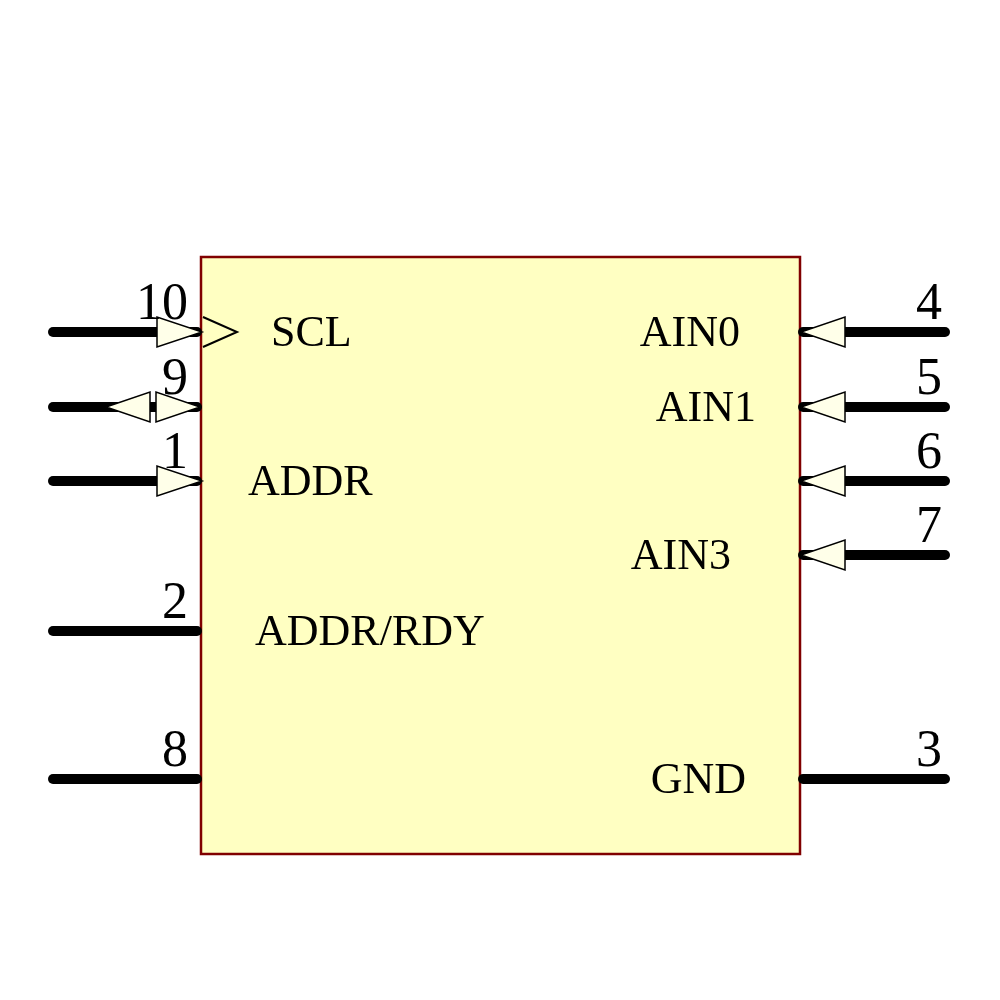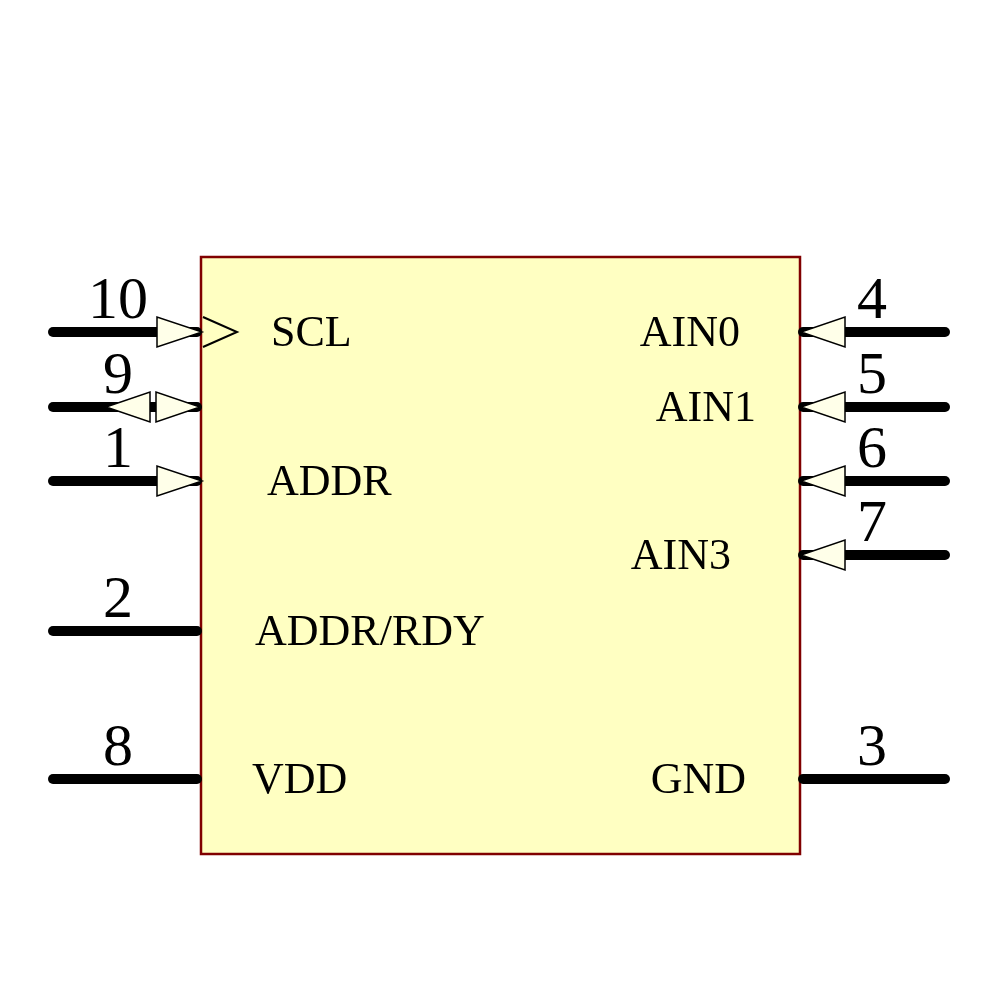--- a/index.html
+++ b/index.html
@@ -14,22 +14,22 @@
   svg.layer{position:absolute;left:0;top:0;width:1000px;height:1000px;}
 
   .body-rect{fill:var(--body-fill);stroke:var(--body-border);stroke-width:2.5px;}
   .pin-line{stroke:var(--pin-line);stroke-width:10px;stroke-linecap:round;}
   .arrow{fill:var(--arrow-fill);stroke:var(--pin-line);stroke-width:1.5px;stroke-linejoin:miter;}
   .chevron{fill:none;stroke:var(--pin-line);stroke-width:2px;}
 
   .pin-num{
     position:absolute;
     width:140px;
-    text-align:center;
-    font-size:60px;
+    text-align:right;
+    font-size:52px;
     line-height:1;
     color:var(--text-color);
   }
   .pin-label{
     position:absolute;
     transform:translateY(-50%);
     font-size:44px;
     line-height:1;
     white-space:nowrap;
     color:var(--text-color);
@@ -76,22 +76,21 @@
   <div class="pin-num" style="left:48px;bottom:373px">2</div>
   <div class="pin-num" style="left:48px;bottom:225px">8</div>
 
   <div class="pin-num" style="left:802px;bottom:672px">4</div>
   <div class="pin-num" style="left:802px;bottom:597px">5</div>
   <div class="pin-num" style="left:802px;bottom:523px">6</div>
   <div class="pin-num" style="left:802px;bottom:449px">7</div>
   <div class="pin-num" style="left:802px;bottom:225px">3</div>
 
   <div class="pin-label" style="left:271px;top:332px">SCL</div>
-  <div class="pin-label" style="left:267px;top:481px">ADDR</div>
+  <div class="pin-label" style="left:248px;top:481px">ADDR</div>
   <div class="pin-label" style="left:255px;top:631px">ADDR/RDY</div>
-  <div class="pin-label" style="left:252px;top:779px">VDD</div>
 
   <div class="pin-label" style="right:260px;top:332px">AIN0</div>
   <div class="pin-label" style="right:244px;top:407px">AIN1</div>
   <div class="pin-label" style="right:269px;top:555px">AIN3</div>
   <div class="pin-label" style="right:254px;top:779px">GND</div>
 
 </div>
 
 </body></html>

